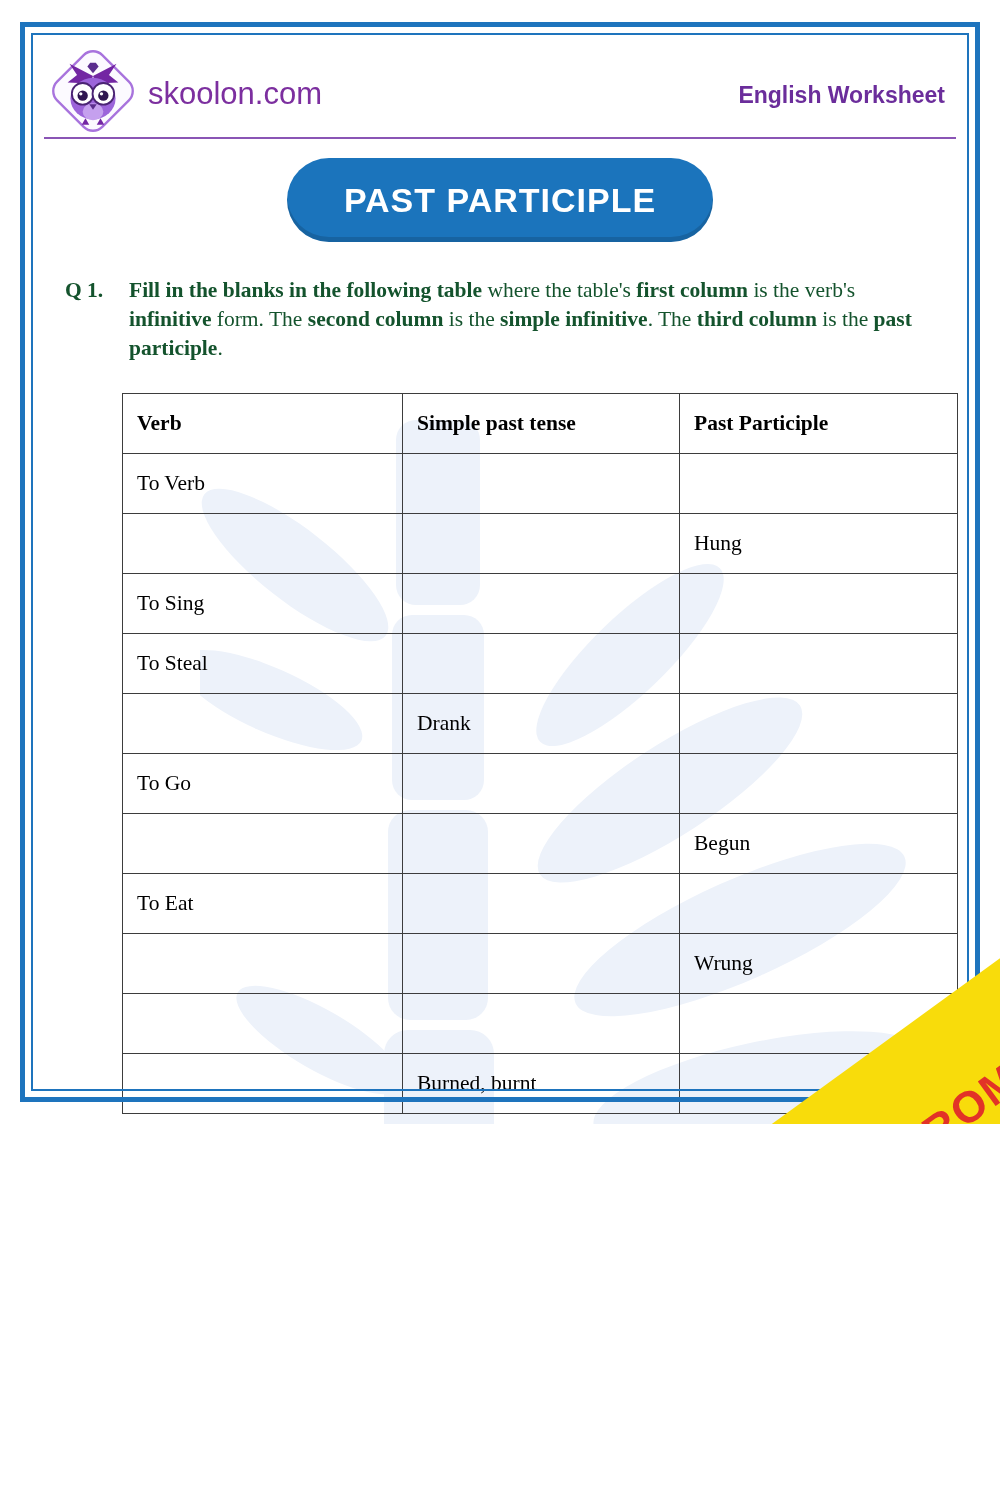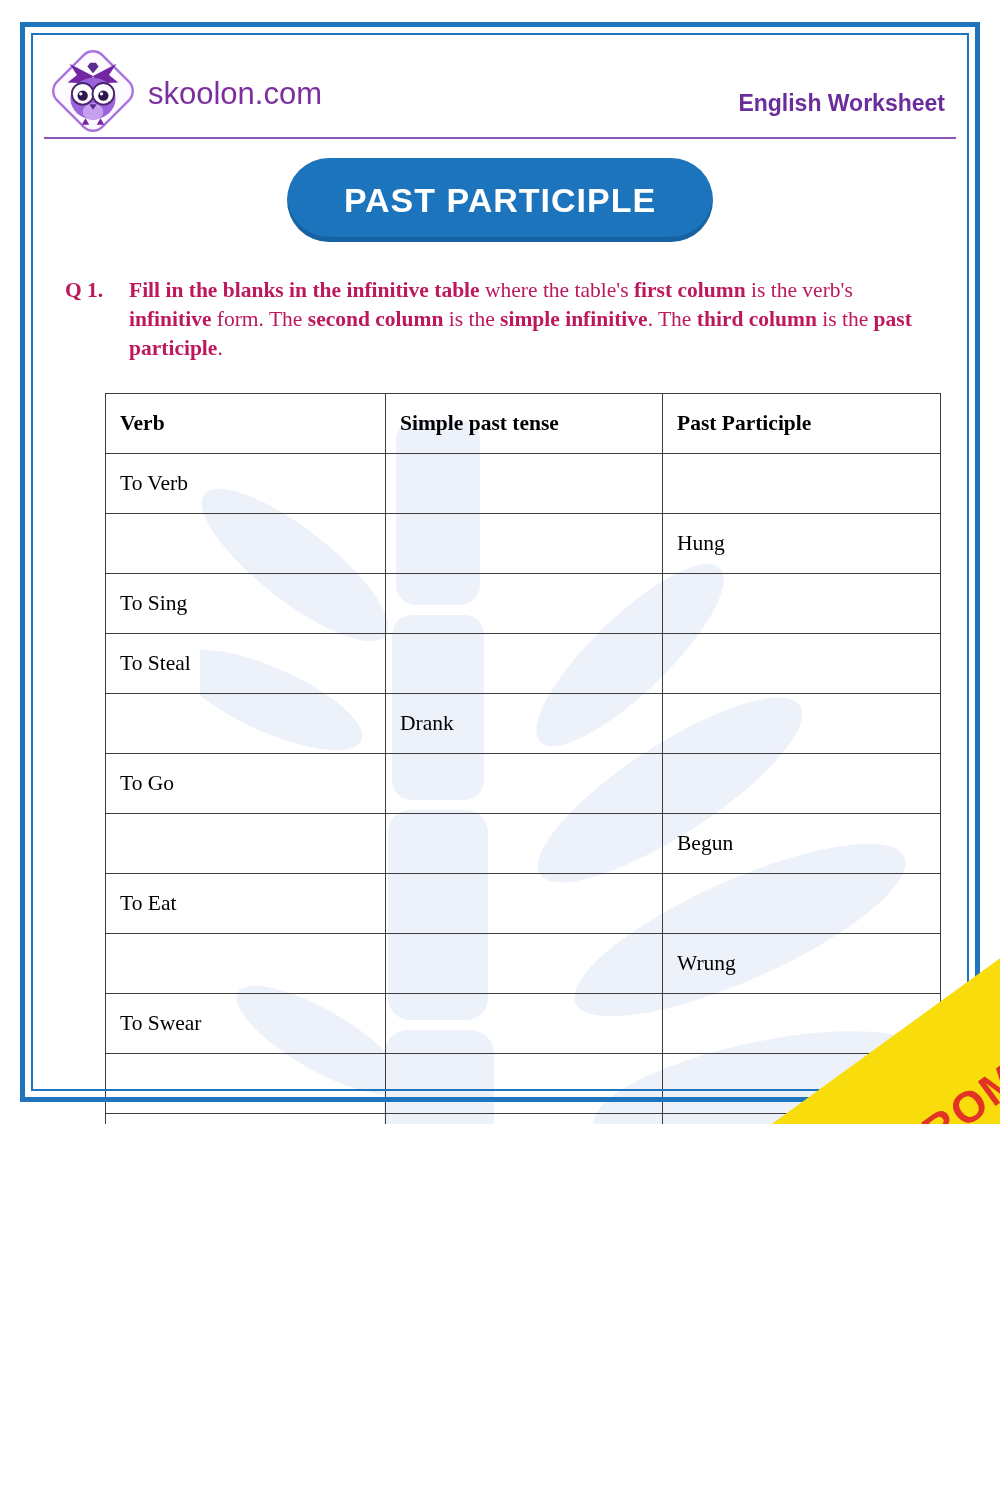--- a/index.html
+++ b/index.html
@@ -8,36 +8,36 @@
   
   .border-outer{position:absolute;left:20px;top:22px;right:20px;bottom:22px;
         border:5px solid #1E74BD;z-index:2;pointer-events:none;}
   .border-inner{position:absolute;left:31px;top:33px;right:31px;bottom:33px;
         border:2px solid #1E74BD;z-index:2;pointer-events:none;}
   
   .logo{position:absolute;left:46px;top:44px;width:94px;height:94px;z-index:3;}
   .brand{position:absolute;left:148px;top:76px;font-family:"Liberation Sans",sans-serif;
         font-size:31px;color:#7C2F9F;z-index:3;}
   .wtype{position:absolute;right:55px;top:82px;font-family:"Liberation Sans",sans-serif;
-        font-size:23px;font-weight:bold;color:#6B2D9B;z-index:3;margin-top:8px;}
+        font-size:23px;font-weight:bold;color:#6B2D9B;z-index:3;}
   .divider{position:absolute;left:44px;top:137px;width:912px;height:2px;background:#8a55b5;z-index:3;}
   
   .pill{position:absolute;left:287px;top:158px;width:426px;height:84px;background:#1B74BC;
         border-radius:42px;display:flex;align-items:center;justify-content:center;
         box-shadow:inset 0 -5px 0 rgba(0,0,0,0.14);z-index:3;}
   .pill span{color:#ffffff;font-family:"Liberation Sans",sans-serif;font-weight:bold;
         font-size:34px;letter-spacing:1px;}
   
   .question{position:absolute;left:65px;top:276px;width:868px;display:flex;z-index:3;
-        font-size:21.5px;line-height:29px;color:#be185d;}
+        font-size:21.5px;line-height:29px;color:#14532d;}
   .qlabel{font-weight:bold;width:64px;flex:0 0 64px;}
   .qtext{flex:1;}
   
   .tablewrap{position:absolute;left:105px;top:393px;z-index:1;}
-  table{border-collapse:collapse;table-layout:fixed;width:835px;background:transparent;}
+  table{border-collapse:collapse;table-layout:fixed;width:835px;background:transparent;margin-left:17px;}
   th,td{border:1.6px solid #3d3d3d;height:59px;padding:0 4px 0 14px;vertical-align:middle;
         text-align:left;font-size:21.5px;overflow:hidden;white-space:nowrap;}
   th{font-weight:bold;}
   
   .watermark{position:absolute;left:200px;top:400px;z-index:0;}
   
   .banner{position:absolute;left:180px;top:1554px;width:1200px;height:212px;background:#F8DC0B;
         transform:rotate(-36deg);transform-origin:top left;z-index:5;
         display:flex;flex-direction:column;align-items:center;justify-content:center;gap:6px;}
   .banner .b1,.banner .b2{font-family:"Liberation Sans",sans-serif;font-weight:bold;
@@ -94,21 +94,21 @@
   <div class="brand">skoolon.com</div>
   <div class="wtype">English Worksheet</div>
   <div class="divider"></div>
 
   <div class="pill">
     <span>PAST PARTICIPLE</span>
   </div>
 
   <div class="question">
     <div class="qlabel">Q 1.</div>
-    <div class="qtext"><b>Fill in the blanks in the infinitive table</b><span> where the table's </span><b>first column</b><span> is the verb's </span><b>infinitive</b><span> form. The </span><b>second column</b><span> is the </span><b>simple infinitive</b><span>. The </span><b>third column</b><span> is the </span><b>past participle</b><span>.</span></div>
+    <div class="qtext"><b>Fill in the blanks in the following table</b><span> where the table's </span><b>first column</b><span> is the verb's </span><b>infinitive</b><span> form. The </span><b>second column</b><span> is the </span><b>simple infinitive</b><span>. The </span><b>third column</b><span> is the </span><b>past participle</b><span>.</span></div>
   </div>
 
   <div class="tablewrap">
     <table>
       <colgroup>
           <col style="width:280px">
           <col style="width:277px">
           <col style="width:278px">
         </colgroup>
       <thead>
@@ -158,25 +158,20 @@
             <td>To Eat</td>
             <td></td>
             <td></td>
           </tr>
           <tr>
             <td></td>
             <td></td>
             <td>Wrung</td>
           </tr>
           <tr>
-            <td>To Swear</td>
-            <td></td>
-            <td></td>
-          </tr>
-          <tr>
             <td></td>
             <td></td>
             <td></td>
           </tr>
           <tr>
             <td></td>
             <td>Burned, burnt</td>
             <td></td>
           </tr>
         </tbody>

